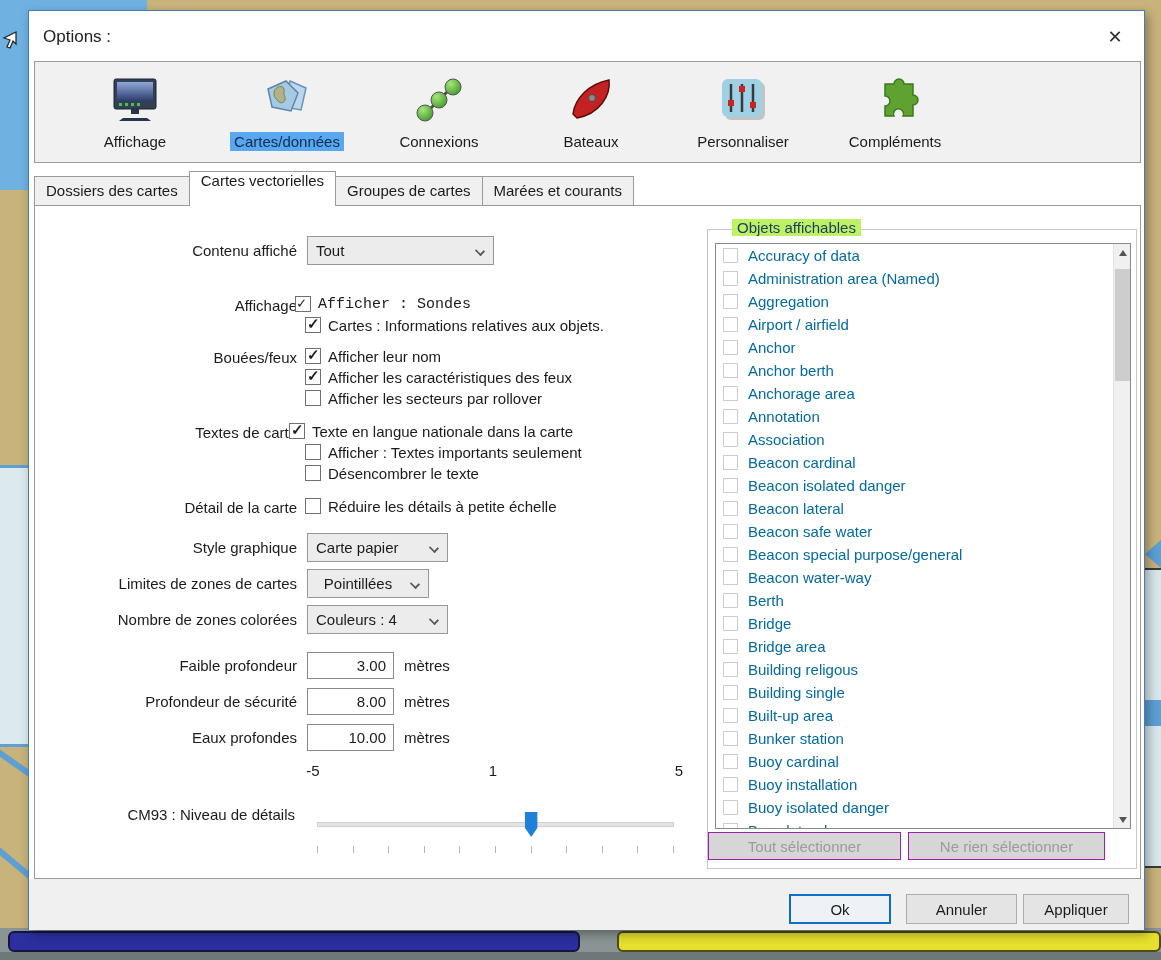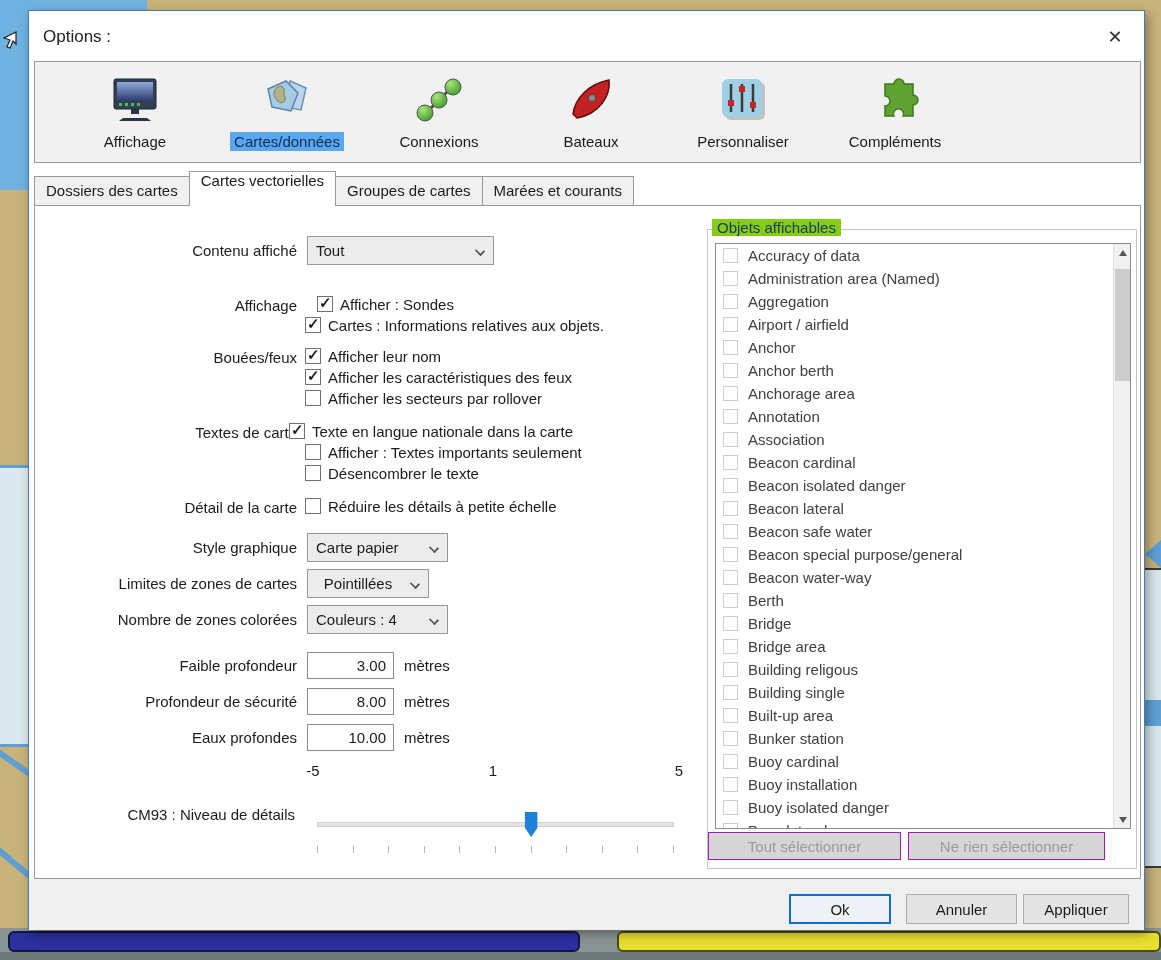--- a/index.html
+++ b/index.html
@@ -60,25 +60,25 @@
   
   .slider-num { position:absolute; transform:translateX(-50%); font-size:15px; }
   #slider-area { position:absolute; left:282px; top:606px; width:357px; height:32px; }
   #slider-track { position:absolute; left:0; top:10px; width:100%; height:5px; background:#e4e4e4; border:1px solid #d0d0d0; }
   #slider-thumb { position:absolute; top:0; width:13px; height:25px; background:#1f80d7; transform:translateX(-50%); clip-path:polygon(0 0,100% 0,100% 62%,50% 100%,0 62%); }
   #slider-ticks { position:absolute; left:282px; top:640px; width:357px; height:7px; display:flex; justify-content:space-between; }
   #slider-ticks span { width:1px; height:7px; background:#b5b5b5; }
 
   
   #objects-group { position:absolute; left:672px; top:23px; width:430px; height:640px; border:1px solid #c6c6c6; }
-  #objects-title { position:absolute; left:4px; top:-11px; background:#84cc16; padding:0 5px; color:#1f3c63; font-size:15px; white-space:nowrap; }
+  #objects-title { position:absolute; left:24px; top:-11px; background:#bef264; padding:0 5px; color:#1f3c63; font-size:15px; white-space:nowrap; }
   #objects-list { position:absolute; left:7px; top:13px; width:416px; height:586px; background:#fff; border:1px solid #8a8a8a; overflow:hidden; }
   .lrow { display:flex; align-items:center; height:23px; padding-left:7px; }
   .lbox { width:15px; height:15px; border:1px solid #cdcdcd; background:#fff; flex:none; }
-  .lrow span.ltext { margin-left:10px; color:#404040; white-space:nowrap; }
+  .lrow span.ltext { margin-left:10px; color:#0369a1; white-space:nowrap; }
   #vscroll { position:absolute; right:0; top:0; width:17px; height:100%; background:#f0f0f0; border-left:1px solid #e2e2e2; }
   .sarrow { position:absolute; left:0; width:17px; height:17px; display:flex; align-items:center; justify-content:center; }
   .sarrow i { border-left:4px solid transparent; border-right:4px solid transparent; display:block; }
   #sarrow-up { top:0; } #sarrow-up i { border-bottom:6px solid #555; }
   #sarrow-down { bottom:0; } #sarrow-down i { border-top:6px solid #555; }
   #sthumb { position:absolute; left:1px; top:25px; width:15px; height:112px; background:#cdcdcd; }
   .panel-btn { position:absolute; height:28px; background:#d6d6d6; border:1px solid #a21caf; color:#9b9b9b; font-size:15px; display:flex; align-items:center; justify-content:center; white-space:nowrap; }
 
   
   #footer { position:absolute; left:0; top:868px; width:100%; height:51px; background:#f0f0f0; }
@@ -206,21 +206,21 @@
 
   <div id="page">
 
     <span class="flabel" style="top:36px;">Contenu affiché</span>
     <div class="selectbox" style="left:272px; top:30px; width:187px;">
       <span class="val">Tout</span>
       <span class="chev"></span>
     </div>
 
     <span class="flabel" style="top:91px;">Affichage</span>
-    <div class="cbrow checked" style="left:282px; top:88px;">
+    <div class="cbrow checked" style="left:260px; top:88px;font-family:Liberation Mono, monospace;">
       <span class="cbox"></span>
       <span class="cblabel">Afficher : Sondes</span>
     </div>
     <div class="cbrow checked" style="left:270px; top:109px;">
       <span class="cbox"></span>
       <span class="cblabel">Cartes : Informations relatives aux objets.</span>
     </div>
 
     <span class="flabel" style="top:143px;">Bouées/feux</span>
     <div class="cbrow checked" style="left:270px; top:140px;">

